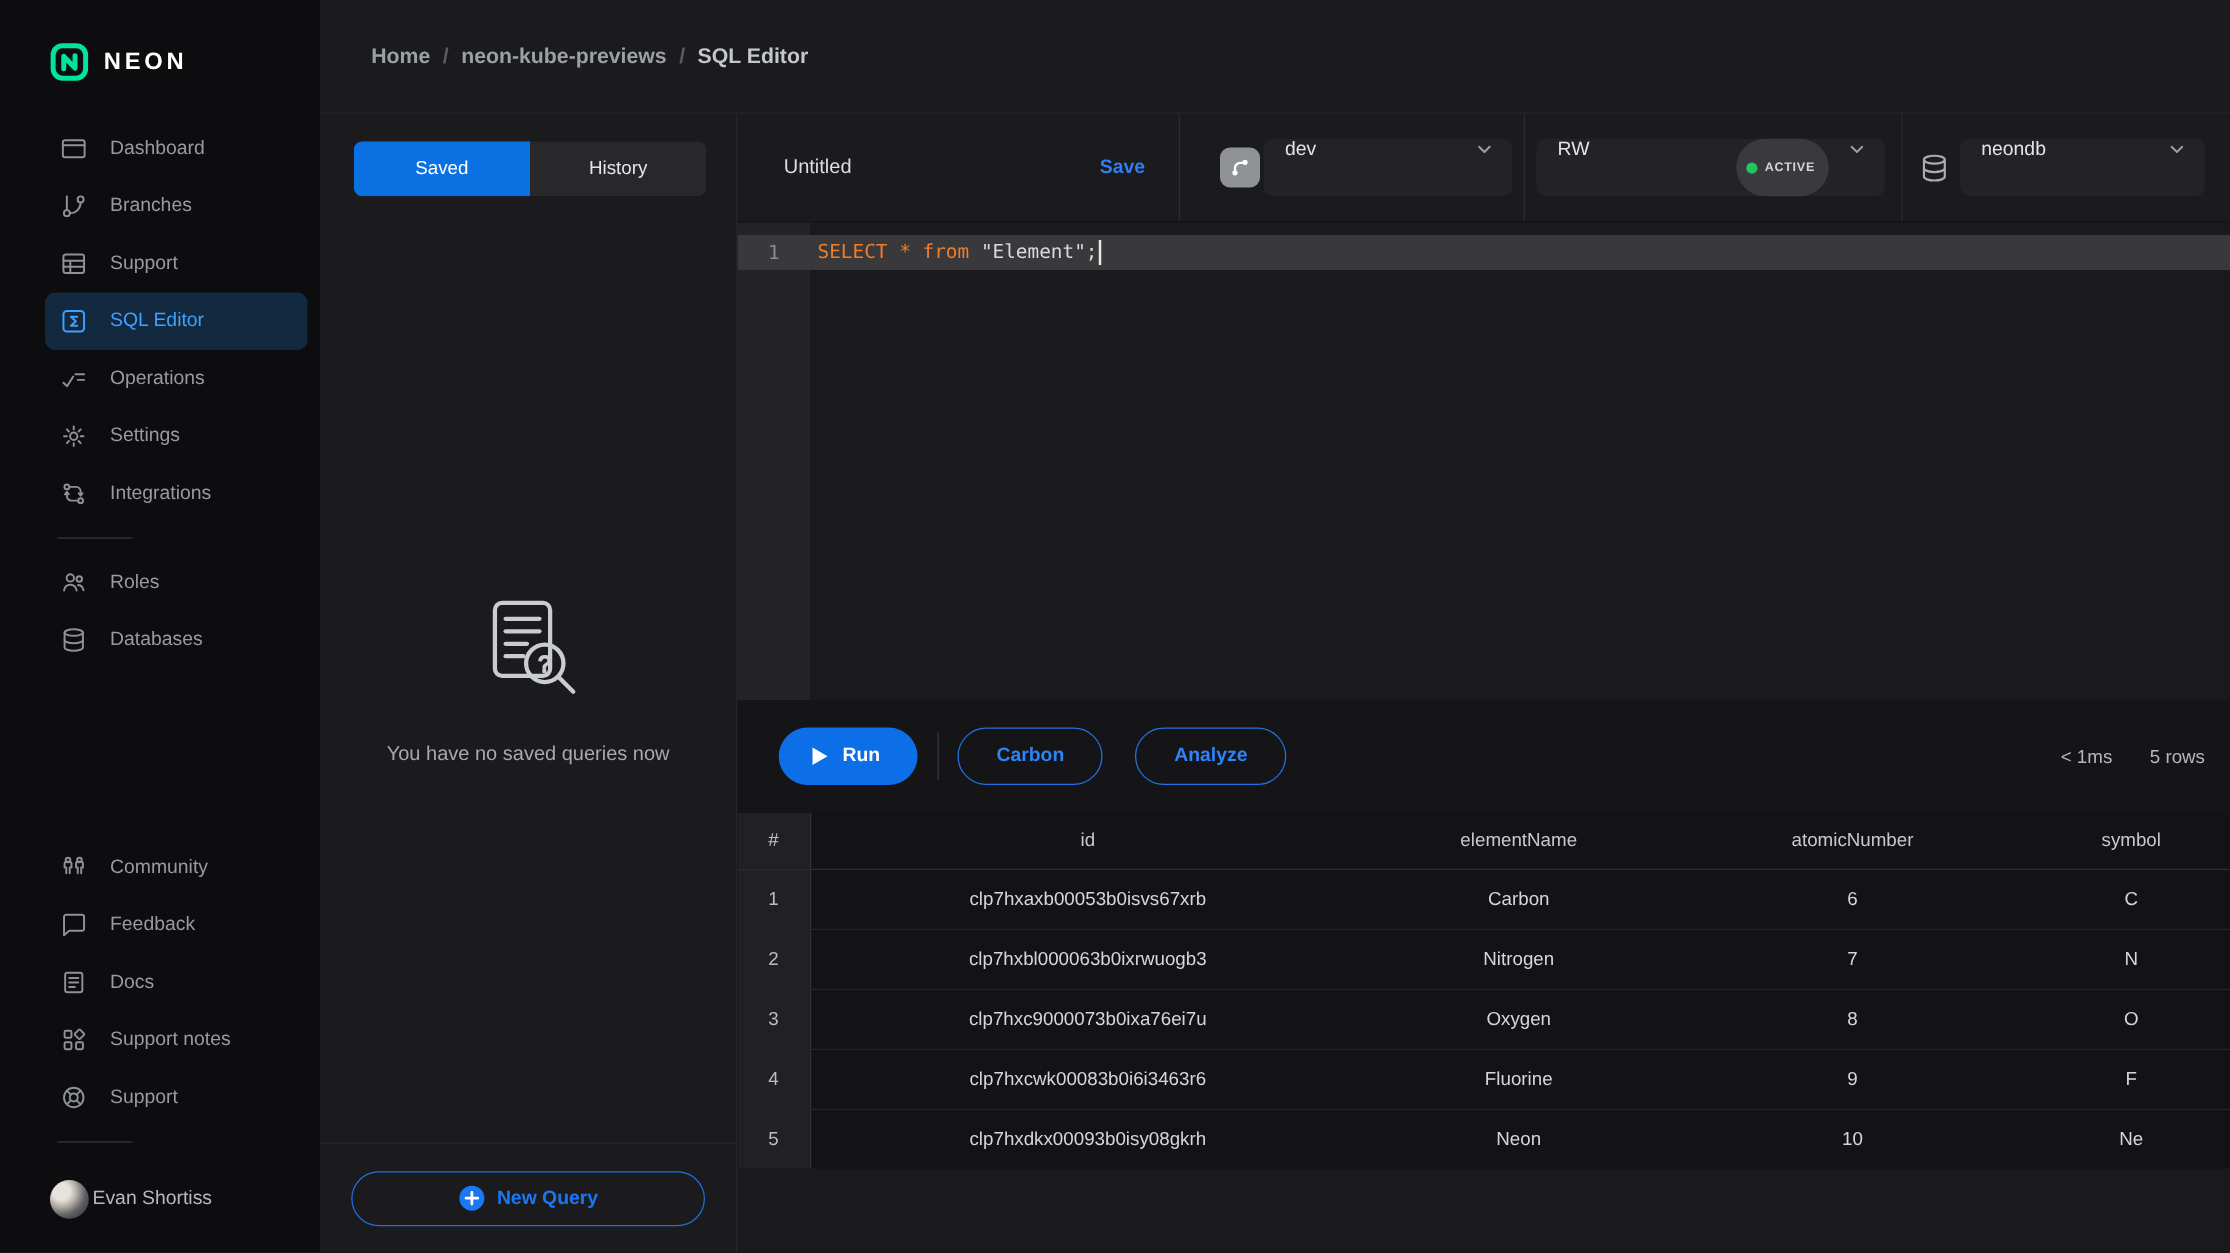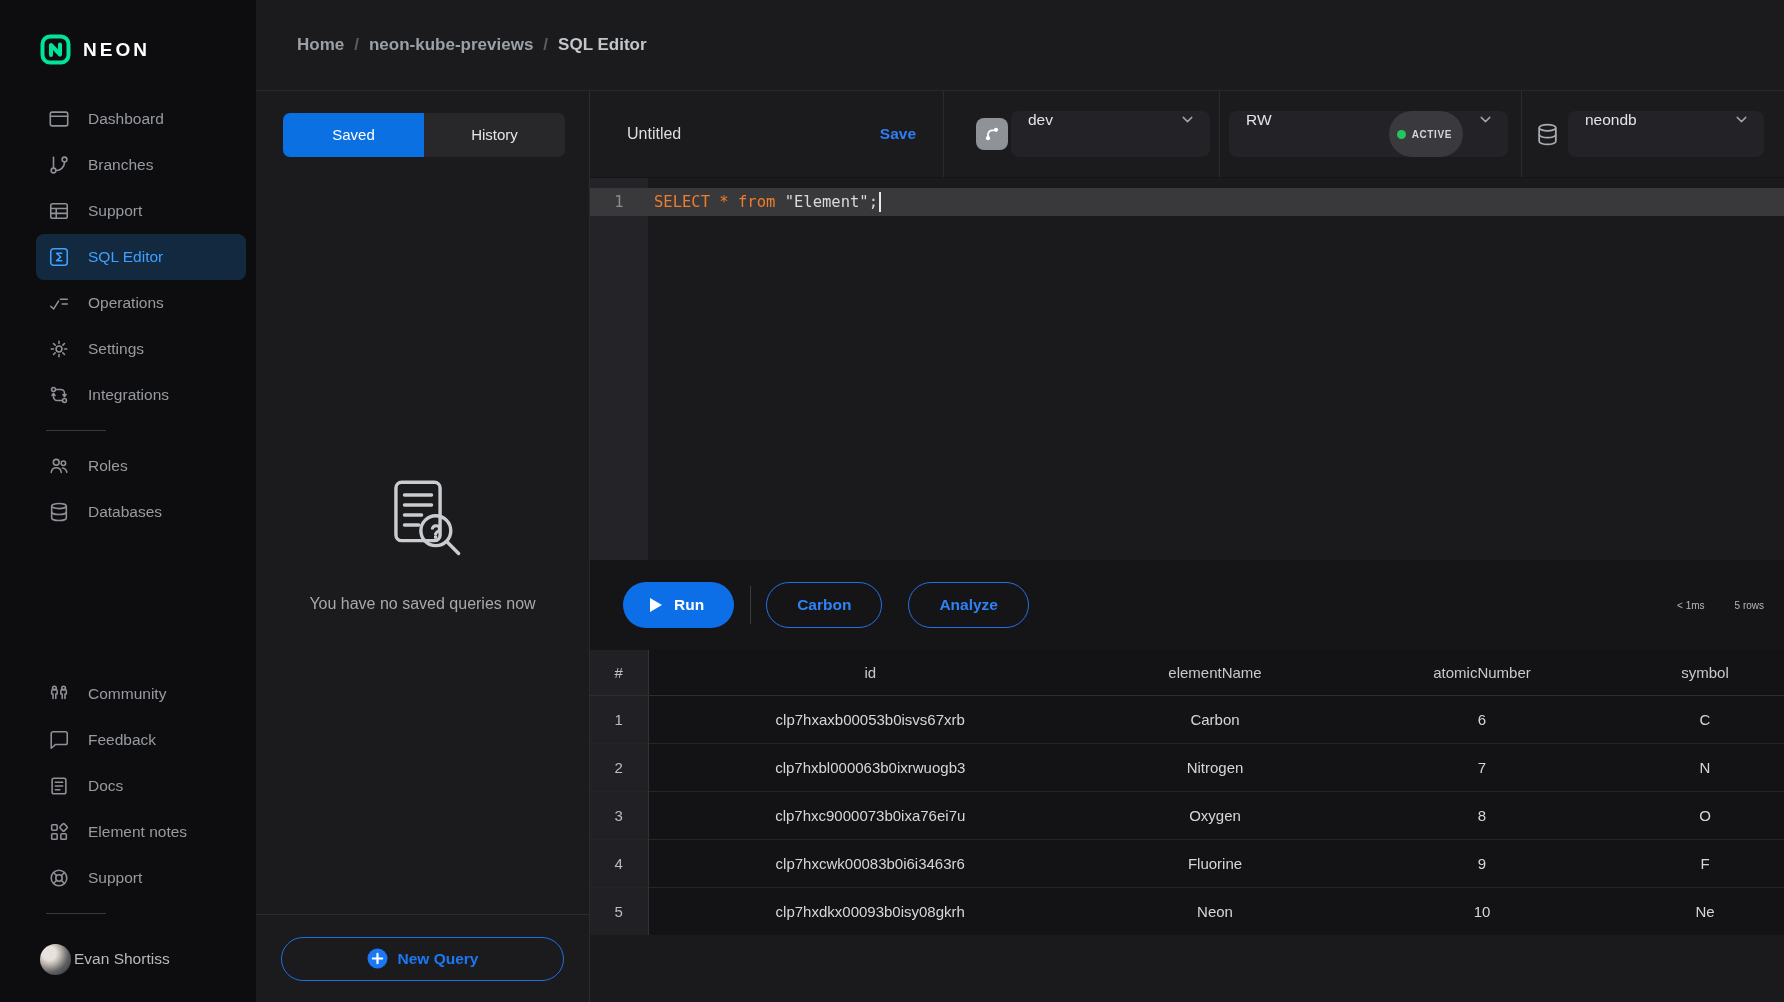--- a/index.html
+++ b/index.html
@@ -90,21 +90,21 @@
 
   
   .results-toolbar { height:90px; flex-shrink:0; background:#151518; display:flex; align-items:center;
     padding:0 20px 0 33px; }
   .run-btn { height:46px; padding:0 30px 0 25px; border-radius:23px; border:none; background:#0d6fe8;
     color:#fff; font-size:15.5px; font-weight:700; font-family:inherit; display:flex; align-items:center; gap:11px; cursor:pointer; }
   .rt-divider { width:1px; height:38px; background:#3b3b3f; margin:0 15px 0 16px; }
   .ghost-btn { height:46px; padding:0 30px; border-radius:23px; border:1px solid #2471e4; background:transparent;
     color:#2e83f6; font-size:15.5px; font-weight:700; font-family:inherit; cursor:pointer; }
   .ghost-btn + .ghost-btn { margin-left:26px; }
-  .result-meta { margin-left:auto; display:flex; gap:30px; color:#b4b7bb; font-size:10px; }
+  .result-meta { margin-left:auto; display:flex; gap:30px; color:#b4b7bb; font-size:15px; }
 
   .results-table { flex-shrink:0; }
   table { width:100%; border-collapse:collapse; table-layout:fixed; background:#131316; }
   th, td { text-align:center; padding:0 0 0 16px; font-weight:400; overflow:hidden; white-space:nowrap; }
   th { height:45px; color:#c6c9cd; font-size:15px; border-bottom:1px solid #2e2e31; }
   td { height:48px; color:#d4d7da; font-size:15px; border-top:1px solid #252528; }
   tbody tr:first-child td { border-top:none; }
   .numcol { background:#212125; border-right:1px solid #333337; text-align:center; padding:0; color:#c0c3c7; }
   td.numcol { color:#b9bcc0; }
   .table-filler { flex:1; background:#1a1a1c; }
@@ -253,21 +253,21 @@
         </div>
         <div class="nav-item">
           <span class="nav-icon">
             <svg width="22" height="22" viewBox="0 0 24 24" fill="none" stroke="currentColor" stroke-width="1.7" stroke-linecap="round" stroke-linejoin="round">
               <rect x="4" y="4" width="6" height="6" rx="1"></rect>
               <rect x="4" y="14" width="6" height="6" rx="1"></rect>
               <rect x="14" y="14" width="6" height="6" rx="1"></rect>
               <rect x="13.8" y="3.8" width="6.4" height="6.4" rx="1" transform="rotate(45 17 7)"></rect>
             </svg>
           </span>
-          <span>Element notes</span>
+          <span>Support notes</span>
         </div>
         <div class="nav-item">
           <span class="nav-icon">
             <svg width="22" height="22" viewBox="0 0 24 24" fill="none" stroke="currentColor" stroke-width="1.7" stroke-linecap="round" stroke-linejoin="round">
               <circle cx="12" cy="12" r="8.5"></circle>
               <circle cx="12" cy="12" r="3.5"></circle>
               <path d="M6 6l3.5 3.5M18 6l-3.5 3.5M18 18l-3.5-3.5M6 18l3.5-3.5"></path>
             </svg>
           </span>
           <span>Support</span>

